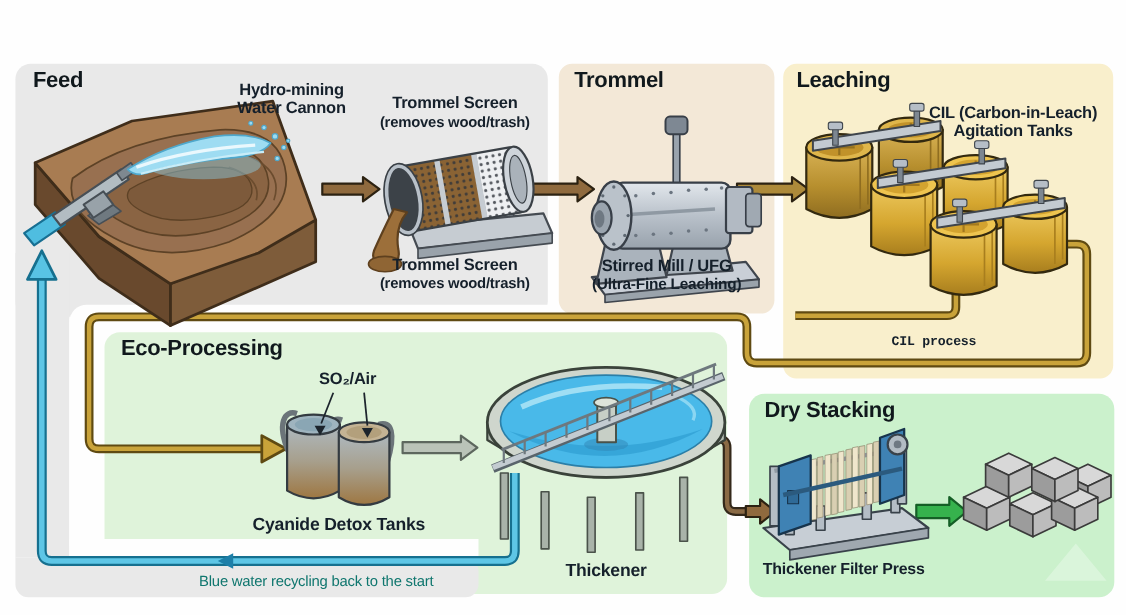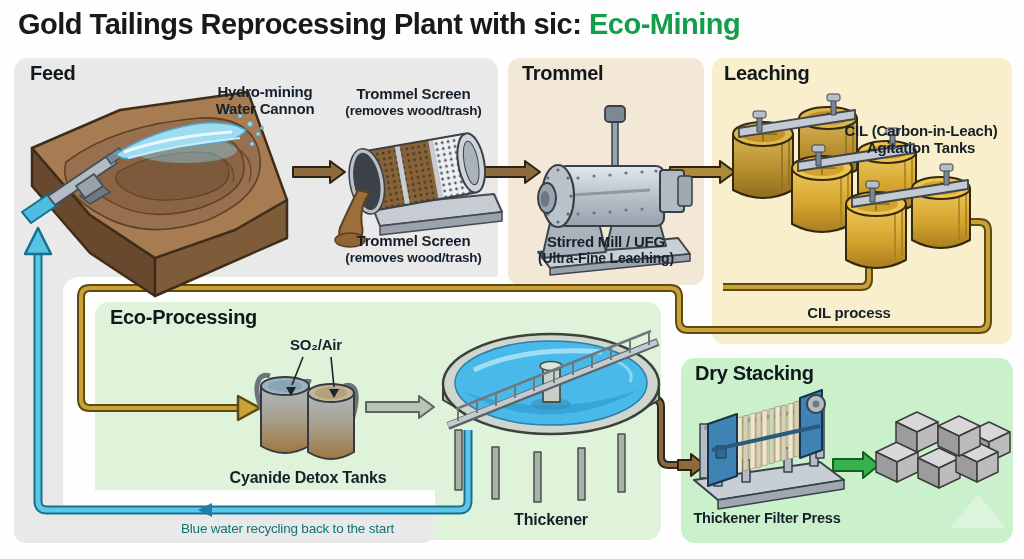--- a/index.html
+++ b/index.html
@@ -342,56 +342,53 @@
       <g>
           <polygon points="938,426 959,416 980,426 959,436" fill="#d8d8d8"></polygon>
           <polygon points="938,426 938,446 959,456 959,436" fill="#9c9c9c"></polygon>
           <polygon points="959,436 959,456 980,446 980,426" fill="#bcbcbc"></polygon>
         </g>
     </g>
 
     <polygon points="950,528 978,494 1006,528" fill="#ffffff" opacity="0.3"></polygon>
   </svg>
 
-  <div class="title">
-    <span>Gold Tailings Reprocessing Plant with sic: </span><span class="hl">Eco-Mining</span>
-  </div>
 
   <div class="heading" style="left:30px;top:62px;">Feed</div>
   <div class="heading" style="left:522px;top:62px;">Trommel</div>
   <div class="heading" style="left:724px;top:62px;">Leaching</div>
   <div class="heading" style="left:110px;top:306px;">Eco-Processing</div>
   <div class="heading" style="left:695px;top:362px;">Dry Stacking</div>
 
-  <div class="lbl b15" style="left:200px;top:84px;width:130px;">
+  <div class="lbl b15" style="left:200px;top:74px;width:130px;">
     <span>Hydro-mining</span>
     <span>Water Cannon</span>
   </div>
 
   <div class="lbl" style="left:331px;top:86px;width:165px;">
     <span class="t">Trommel Screen</span>
     <span class="s">(removes wood/trash)</span>
   </div>
   <div class="lbl" style="left:331px;top:233px;width:165px;">
     <span class="t">Trommel Screen</span>
     <span class="s">(removes wood/trash)</span>
   </div>
 
   <div class="lbl" style="left:520px;top:234px;width:172px;">
     <span class="t">Stirred Mill / UFG</span>
     <span class="s" style="font-size:14px;">(Ultra-Fine Leaching)</span>
   </div>
 
-  <div class="lbl b15" style="left:828px;top:95px;width:186px;margin-top:28px;">
+  <div class="lbl b15" style="left:828px;top:95px;width:186px;">
     <span>CIL (Carbon-in-Leach)</span>
     <span>Agitation Tanks</span>
   </div>
 
   <div class="lbl b16" style="left:779px;top:305px;width:140px;">
-    <span style="font-size:15px;">CIL process</span>
+    <span style="font-size:12px;font-family:Liberation Mono, monospace;">CIL process</span>
   </div>
 
   <div class="lbl b15" style="left:266px;top:337px;width:100px;">
     <span>SO₂/Air</span>
   </div>
 
   <div class="lbl b16" style="left:218px;top:469px;width:180px;">
     <span>Cyanide Detox Tanks</span>
   </div>
 

